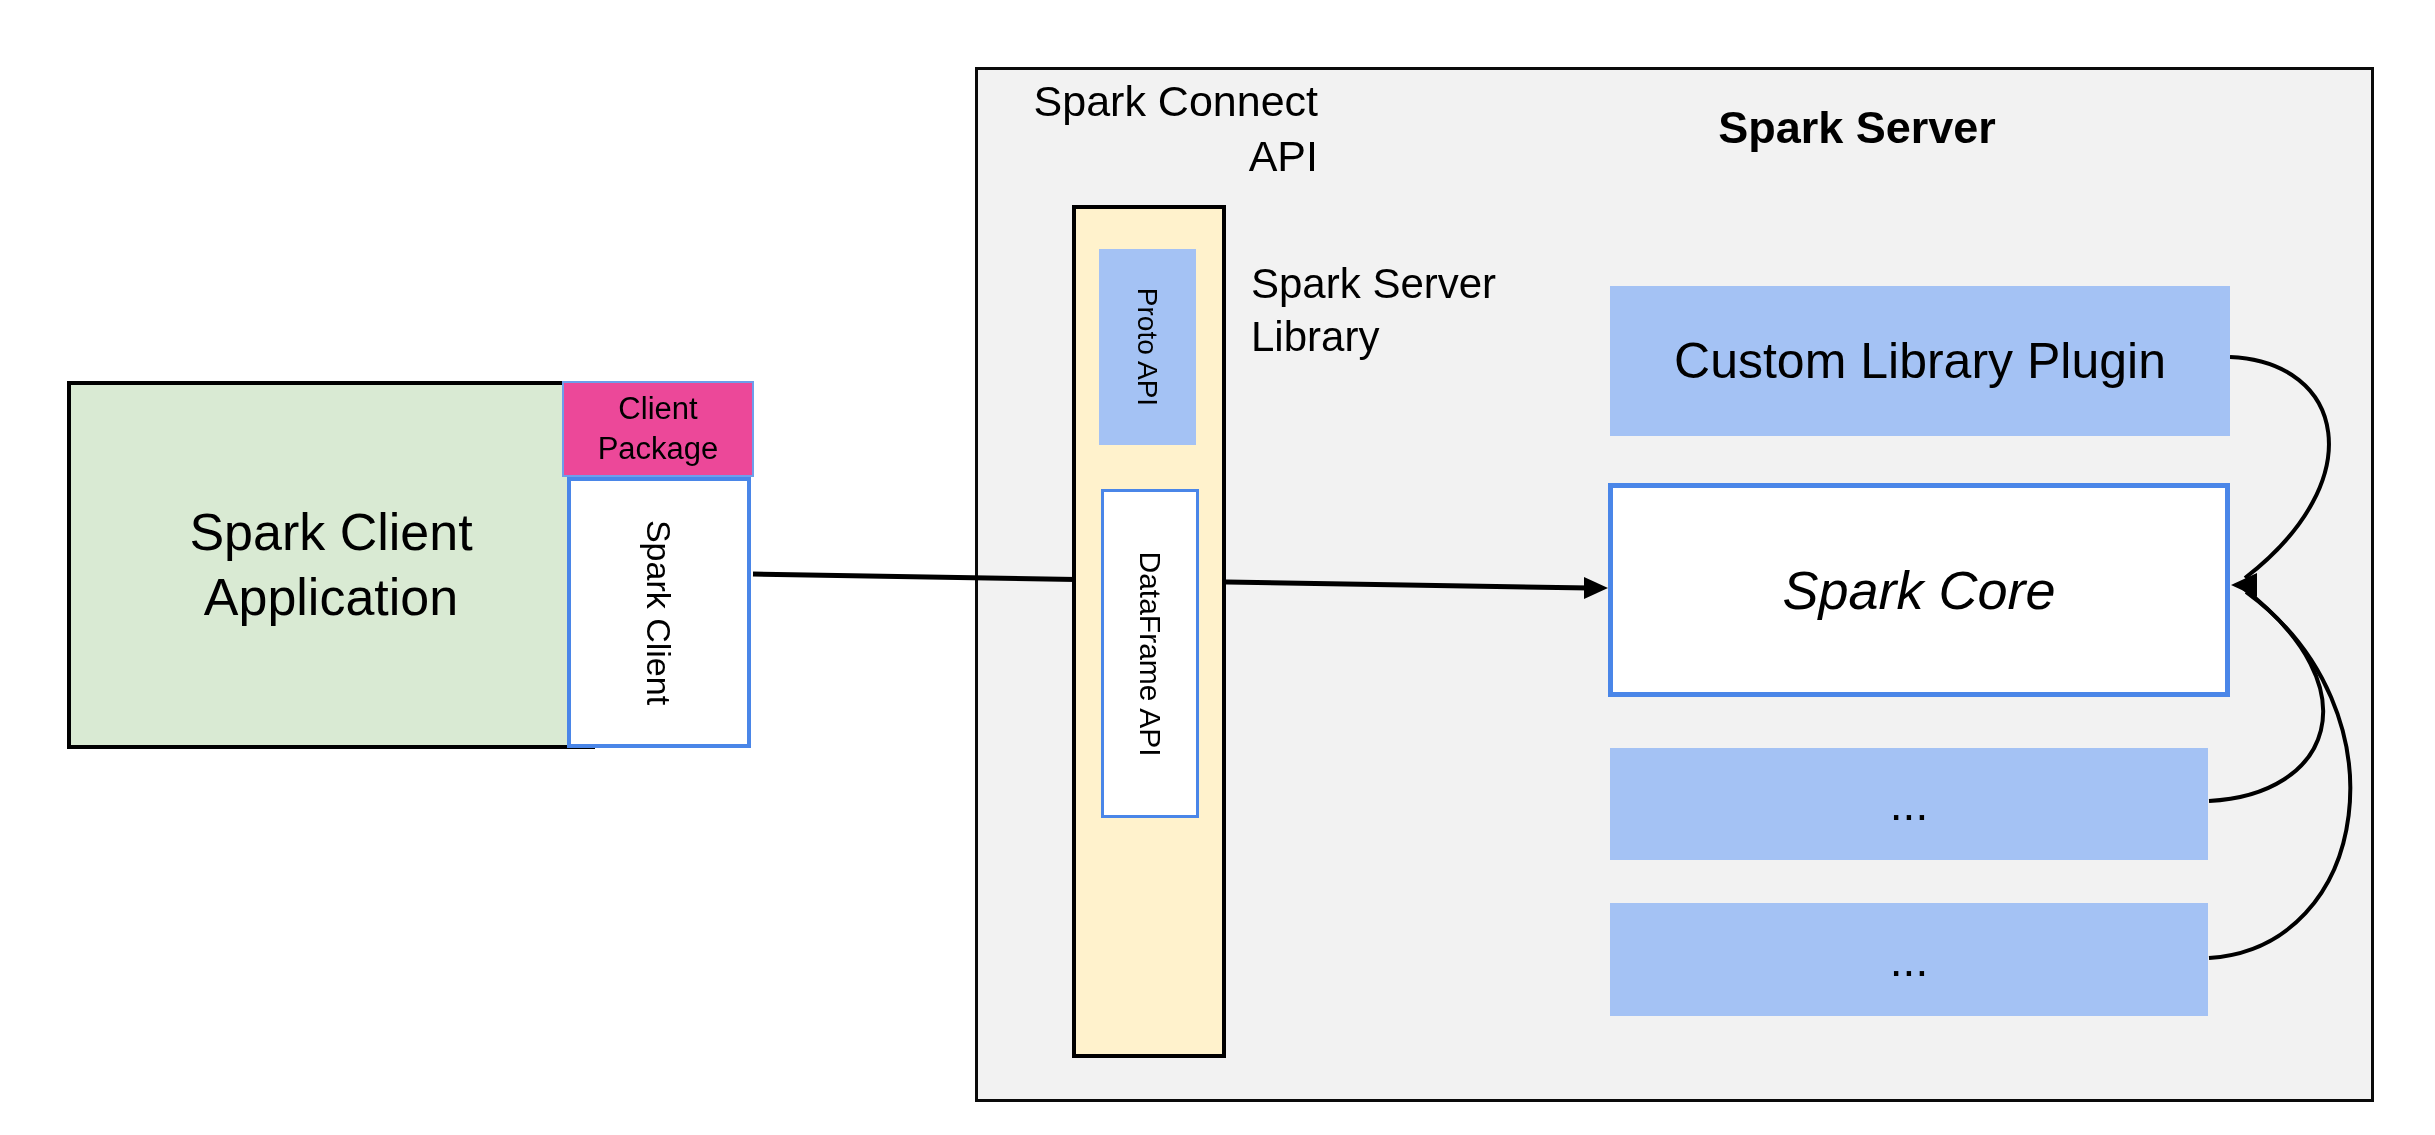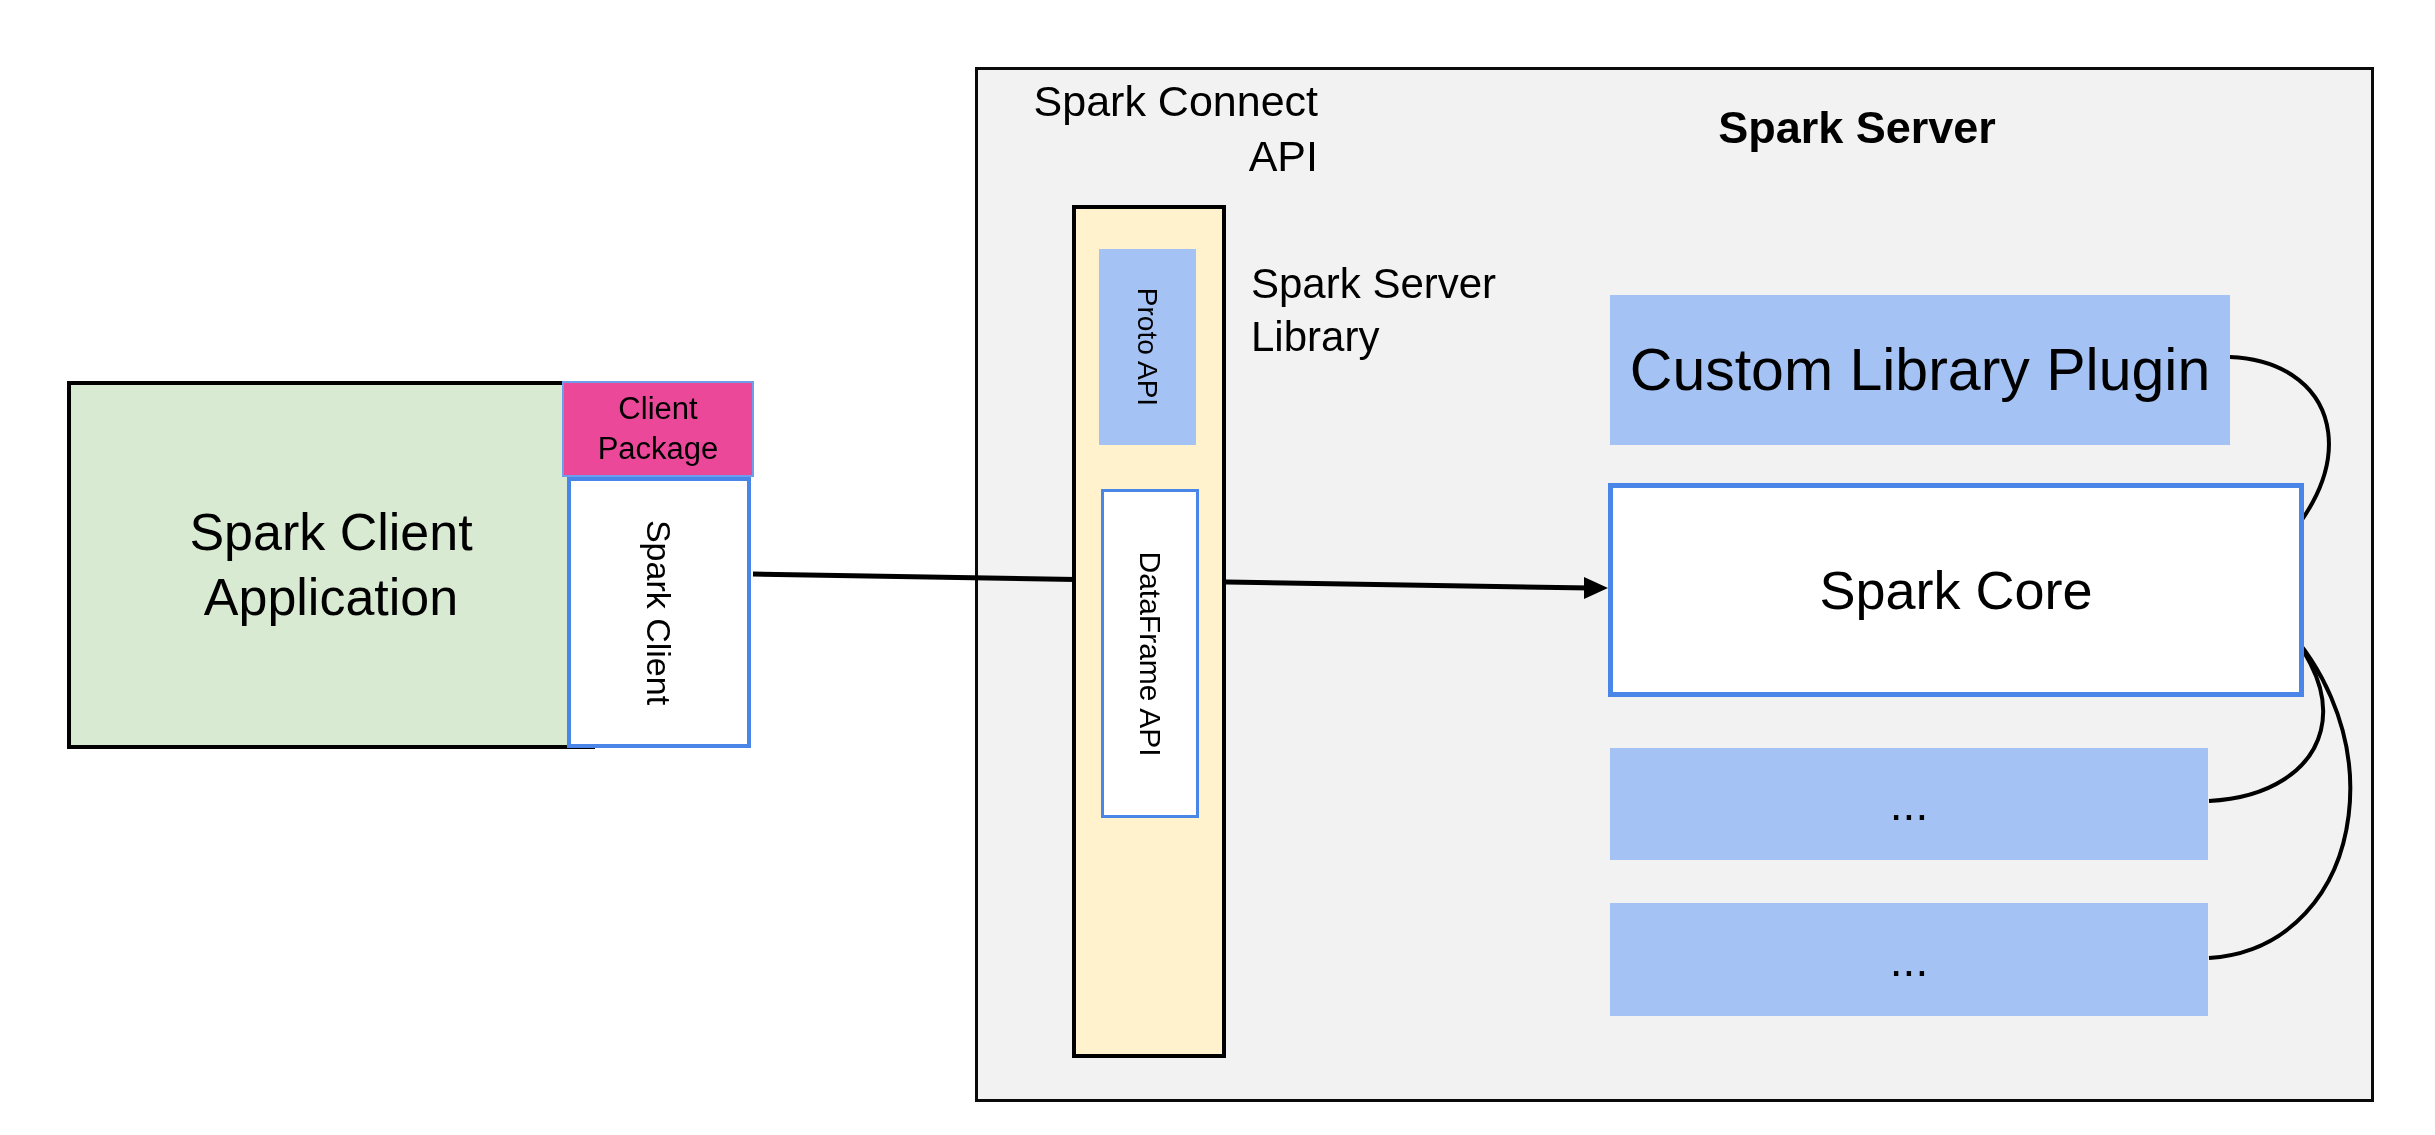--- a/index.html
+++ b/index.html
@@ -92,31 +92,32 @@
     z-index: 4;
     font-size: 30px;
   }
   .vtext {
     transform: rotate(90deg);
     white-space: nowrap;
   }
 
   
   .plugin-box {
-    left: 1610px; top: 295px; width: 620px; height: 150px;
-    background: #a4c2f4;
-    z-index: 3;
-    font-size: 59px;
+    left: 1610px; top: 286px; width: 620px; height: 150px;
+    background: #a4c2f4;
+    z-index: 3;
+    font-size: 50px;
   }
   .core-box {
-    left: 1608px; top: 483px; width: 696px; height: 214px;
+    left: 1608px; top: 483px; width: 622px; height: 214px;
     background: #ffffff;
     border: 5px solid #4a86e8;
     z-index: 3;
     font-size: 54px;
+    font-style: italic;
   }
   .dots-box-1 {
     left: 1610px; top: 748px; width: 598px; height: 112px;
     background: #a4c2f4;
     z-index: 3;
     font-size: 46px;
   }
   .dots-box-2 {
     left: 1610px; top: 903px; width: 598px; height: 113px;
     background: #a4c2f4;

